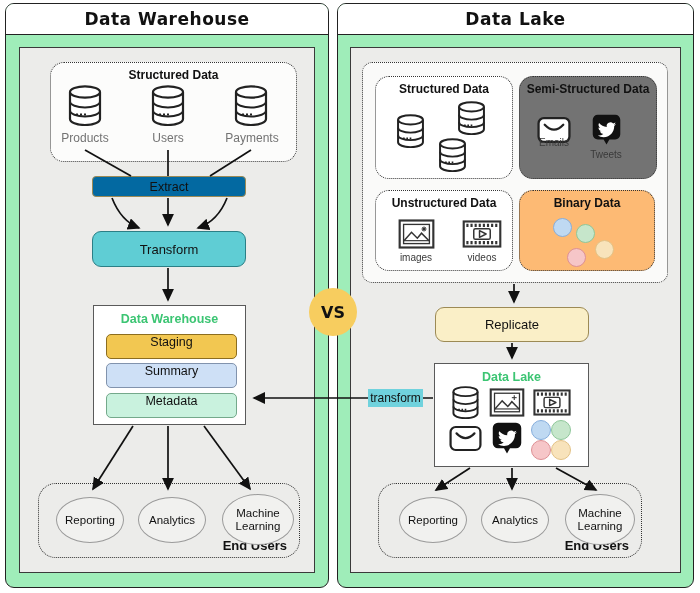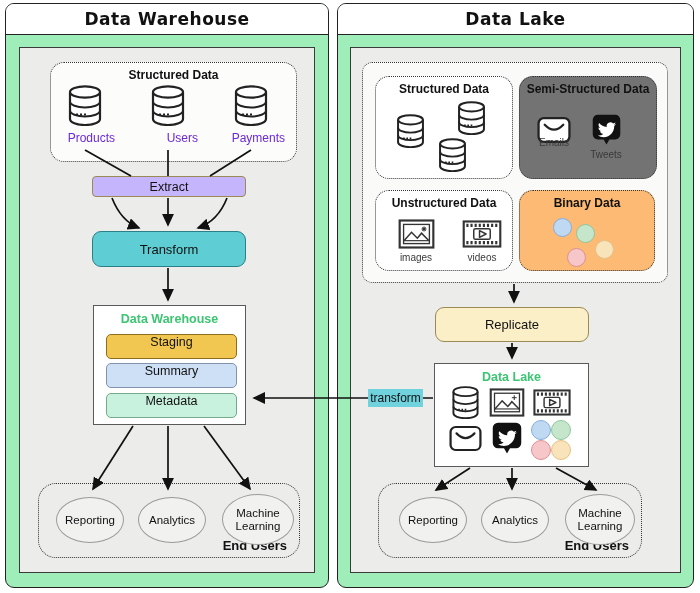--- a/index.html
+++ b/index.html
@@ -9,21 +9,21 @@
   .panel{border:1.6px solid #222;border-radius:9px;overflow:hidden;}
   .panel-title{position:absolute;left:0;top:0;width:100%;height:30px;background:#fff;
     border-bottom:1.6px solid #222;display:flex;align-items:center;justify-content:center;
     font-family:"DejaVu Sans",sans-serif;font-weight:bold;font-size:17px;letter-spacing:.5px;}
   .graypanel{background:#ECECEA;border:1.5px solid #3a3a3a;}
   .dashedbox{border:1.7px dotted #333;border-radius:14px;}
   .sec-title{position:absolute;top:5px;left:0;width:100%;text-align:center;
     font-weight:bold;font-size:12px;color:#111;}
   .node{display:flex;align-items:center;justify-content:center;font-size:12.5px;}
   .smalllabel{position:absolute;font-size:10px;color:#3a3a3a;text-align:center;}
-  .srclabel{position:absolute;font-size:12px;color:#6d28d9;text-align:right;}
+  .srclabel{position:absolute;font-size:12px;color:#737373;text-align:center;}
   .greenhead{position:absolute;top:6px;left:0;width:100%;text-align:center;
     font-weight:bold;font-size:12.5px;}
   .layer{position:absolute;left:12px;width:129px;height:23px;border-radius:5px;
     border:1.2px solid #777;display:flex;justify-content:center;font-size:12.5px;}
   .ellipse{position:absolute;border-radius:50%;background:#F1F1EF;border:1.3px solid #9a9a9a;
     display:flex;align-items:center;justify-content:center;text-align:center;
     font-size:11.5px;line-height:1.08;padding:2px;}
   .endusers-label{position:absolute;right:12px;bottom:4px;font-weight:bold;font-size:13px;}
   .circle{position:absolute;border-radius:50%;border:1.4px solid #999;}
   svg.overlay{position:absolute;left:0;top:0;z-index:40;pointer-events:none;}
@@ -64,21 +64,21 @@
     <ellipse cx="18" cy="7" rx="15" ry="5.6" fill="#fff" stroke="#222" stroke-width="2.2"></ellipse>
     <path d="M3 16.5 a15 6 0 0 0 30 0" fill="none" stroke="#222" stroke-width="2"></path>
     <path d="M3 25.5 a15 6 0 0 0 30 0" fill="none" stroke="#222" stroke-width="2"></path>
     <path d="M9 29.5 h11" stroke="#222" stroke-width="2" stroke-dasharray="2 2" fill="none"></path>
   </svg>
 
   <div class="srclabel" style="left:55px;top:131px;width:60px;">Products</div>
   <div class="srclabel" style="left:138px;top:131px;width:60px;">Users</div>
   <div class="srclabel" style="left:219px;top:131px;width:66px;">Payments</div>
 
-  <div class="abs node" style="left:92px;top:176px;width:154px;height:21px;background:#c4b5fd;
+  <div class="abs node" style="left:92px;top:176px;width:154px;height:21px;background:#0369a1;
        border:1.2px solid #9C8A55;border-radius:4px;">
     <span>Extract</span>
   </div>
 
   <div class="abs node" style="left:92px;top:231px;width:154px;height:36px;background:#5FCDD4;
        border:1.3px solid #2B7F86;border-radius:9px;font-size:13px;">
     <span>Transform</span>
   </div>
 
   <div class="abs" style="left:93px;top:305px;width:153px;height:120px;background:#fff;border:1.4px solid #5a5a5a;">
@@ -278,14 +278,18 @@
       <line x1="512" y1="468" x2="512" y2="489" marker-end="url(#ah)"></line>
       <line x1="556" y1="468" x2="596" y2="490" marker-end="url(#ah)"></line>
     </g>
   </svg>
 
   <div class="abs node" style="left:368px;top:389px;width:55px;height:18px;background:#70D2DD;
        font-size:12px;z-index:45;">
     <span>transform</span>
   </div>
 
+  <div class="abs node" style="left:309px;top:288px;width:48px;height:48px;border-radius:50%;
+       background:#F7CD5F;z-index:60;font-family:'DejaVu Sans',sans-serif;font-weight:bold;font-size:16px;">
+    <span>VS</span>
+  </div>
 
 </div>
 
 </body></html>

